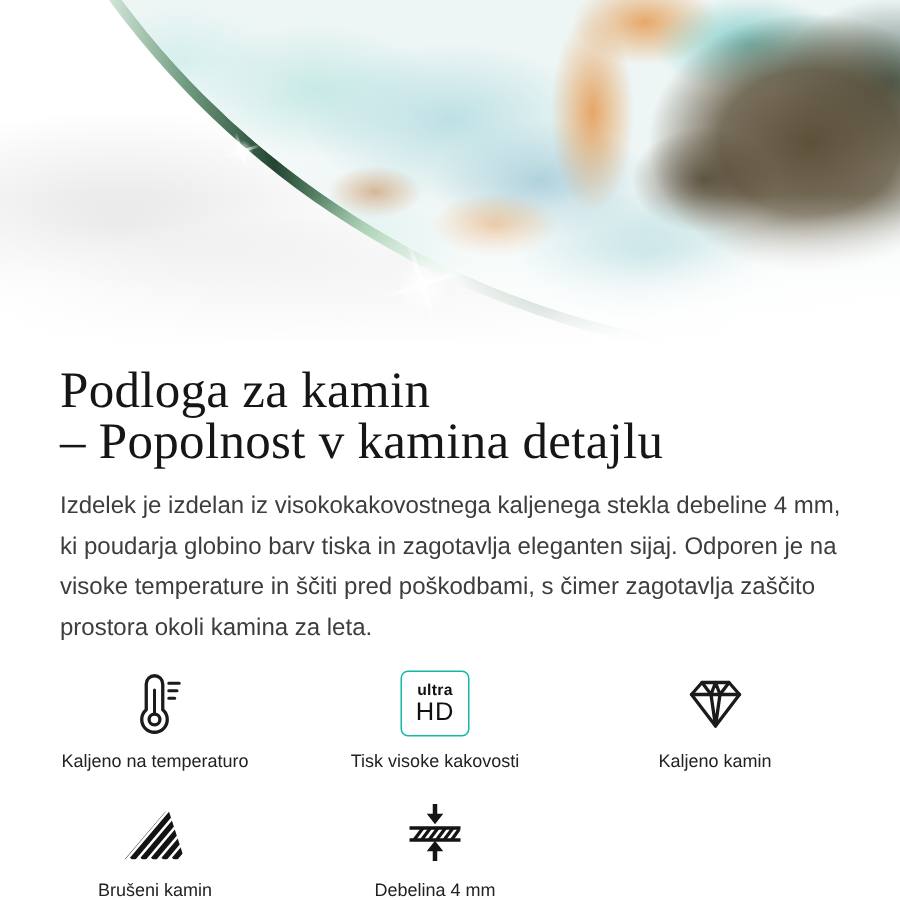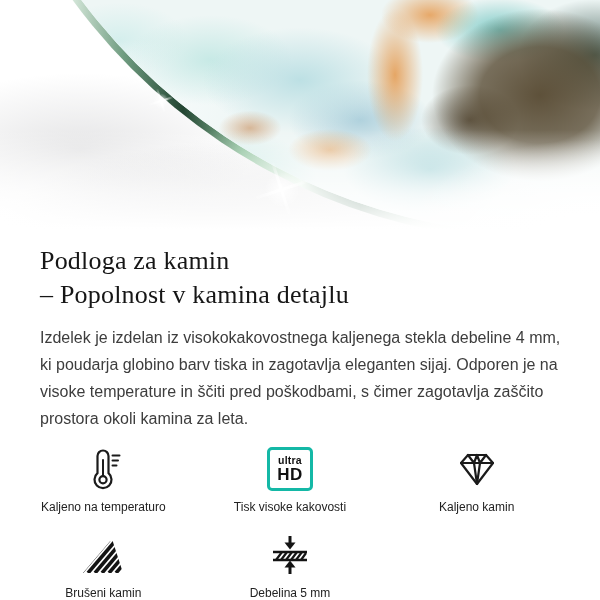--- a/index.html
+++ b/index.html
@@ -50,35 +50,35 @@
     background:linear-gradient(90deg,transparent, rgba(255,255,255,0.98) 44% 56%, transparent);transform:rotate(-18deg);}
   .sparkle::after{content:'';position:absolute;left:28px;top:0;width:3px;height:60px;
     background:linear-gradient(180deg,transparent, rgba(255,255,255,0.98) 44% 56%, transparent);transform:rotate(-18deg);}
   .sparkle.small{left:148px;top:88px;width:26px;height:26px;}
   .sparkle.small::before{top:12px;width:26px;height:2px;}
   .sparkle.small::after{left:12px;width:2px;height:26px;}
 
   
   .content{padding:0 40px;}
   h1{margin:8px 0 0;font-family:"Liberation Serif",serif;font-weight:400;
-     font-size:26px;line-height:34px;color:#161616;letter-spacing:0.2px;}
+     font-size:34px;line-height:34px;color:#161616;letter-spacing:0.2px;}
   h1 span{display:block;}
   .desc{margin:12px 0 0;width:525px;font-size:16px;line-height:27px;color:#3d3d3d;}
 
   
   .features{display:grid;grid-template-columns:repeat(3,1fr);
     margin:14px -10px 0 -30px;row-gap:18px;}
   .feature{display:flex;flex-direction:column;align-items:center;}
   .ficon{height:46px;display:flex;align-items:center;justify-content:center;color:#1a1a1a;}
   .flabel{margin-top:8px;font-size:12px;color:#222;}
   svg.ic{stroke:#1b1b1b;fill:none;stroke-width:2.2;stroke-linecap:round;stroke-linejoin:round;}
-  .uhd-box{width:46px;height:44px;border:3px solid #14b8a6;border-radius:5px;box-sizing:border-box;
+  .uhd-box{width:46px;height:44px;border:1px solid #14b8a6;border-radius:5px;box-sizing:border-box;
     display:flex;flex-direction:column;align-items:center;justify-content:center;line-height:1;color:#111;}
   .uhd-top{font-size:10.5px;font-weight:700;letter-spacing:0.2px;}
-  .uhd-bottom{font-size:17px;font-weight:700;letter-spacing:0.5px;margin-top:1px;}
+  .uhd-bottom{font-size:17px;font-weight:400;letter-spacing:0.5px;margin-top:1px;}
 </style>
 </head>
 <body>
 
 <div class="hero">
   <div class="hero-shadow"></div>
   <div class="glass-disc">
     <div class="glass-face">
       <div class="marble"></div>
     </div>
@@ -166,17 +166,17 @@
             <line x1="23" y1="27" x2="29" y2="19"></line>
             <line x1="28" y1="27" x2="34" y2="19"></line>
             <line x1="33" y1="27" x2="38" y2="20"></line>
           </g>
           <line x1="22" y1="3" x2="22" y2="10" stroke-width="3"></line>
           <polygon points="16.5,9.5 27.5,9.5 22,16.5" stroke="none"></polygon>
           <line x1="22" y1="41" x2="22" y2="34" stroke-width="3"></line>
           <polygon points="16.5,34.5 27.5,34.5 22,27.5" stroke="none"></polygon>
         </svg>
       </div>
-      <div class="flabel">Debelina 5 mm</div>
+      <div class="flabel">Debelina 4 mm</div>
     </div>
 
   </div>
 </div>
 
 </body></html>

